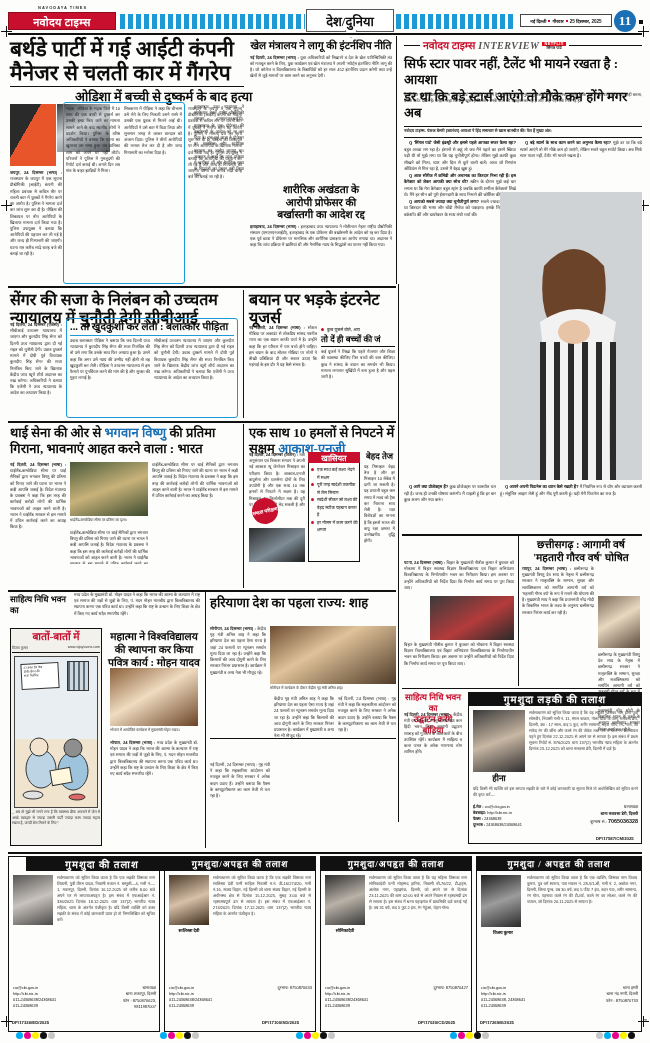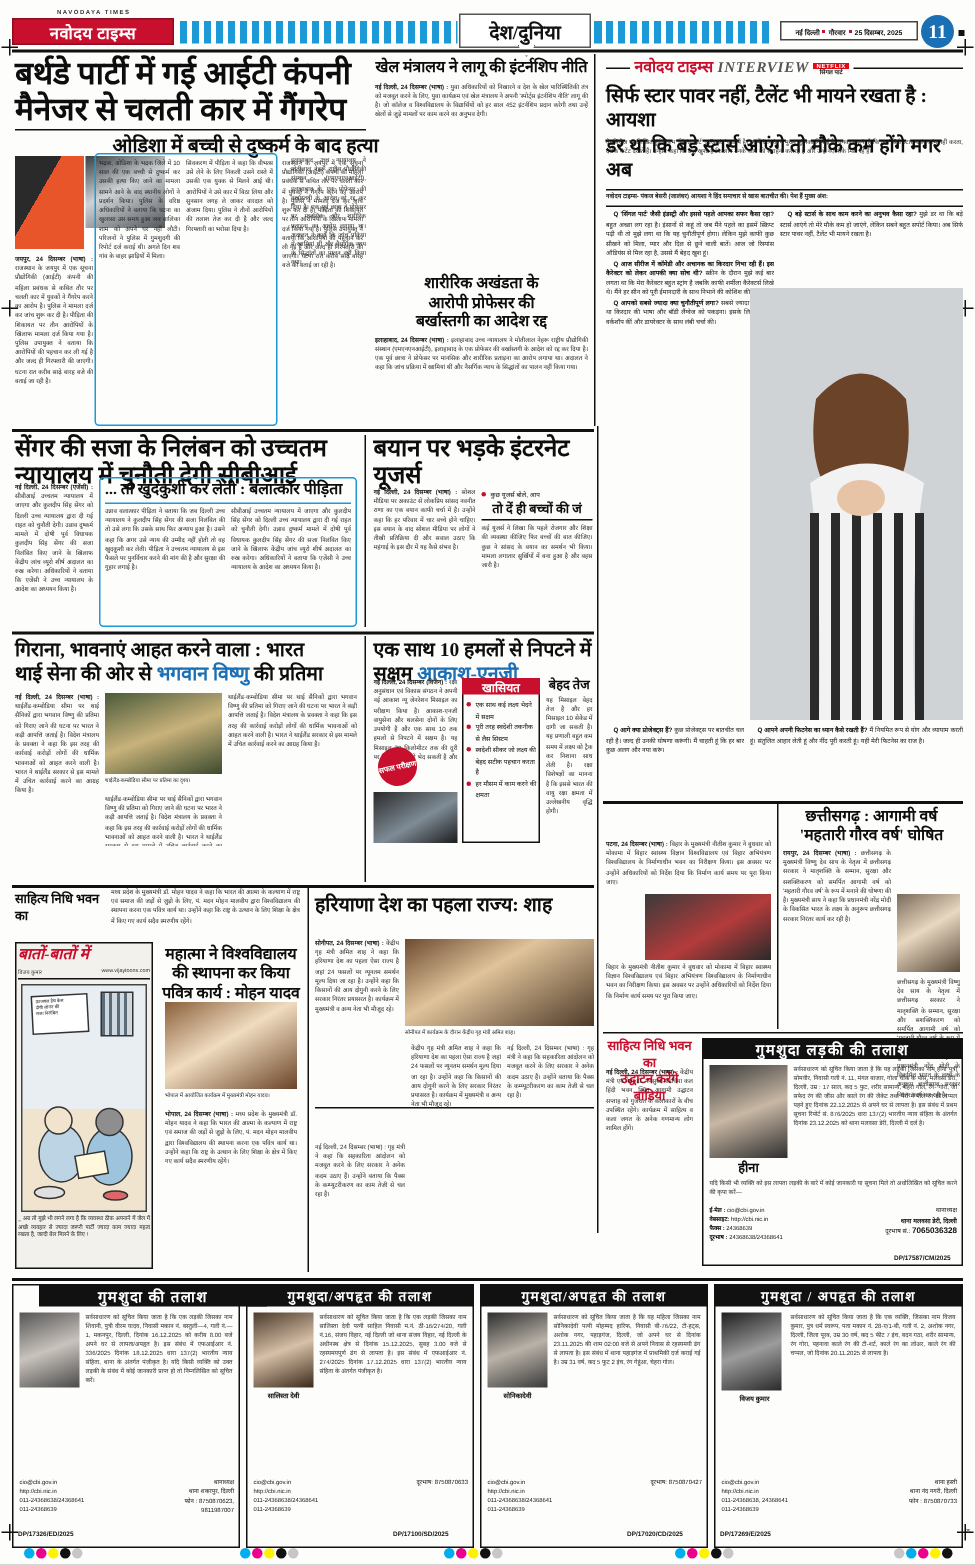--- a/index.html
+++ b/index.html
@@ -228,21 +228,21 @@
       <span style="font-weight:bold;">नई दिल्ली, 24 दिसम्बर (भाषा) :</span>
       <span>सोशल मीडिया पर अकाउंट से लोकप्रिय सांसद नवनीत राणा का एक बयान काफी चर्चा में है। उन्होंने कहा कि हर परिवार में चार बच्चे होने चाहिए। इस बयान के बाद सोशल मीडिया पर लोगों ने तीखी प्रतिक्रिया दी और सवाल उठाए कि महंगाई के इस दौर में यह कैसे संभव है।</span>
     </div>
   </div>
   <div style="position:absolute;left:321px;top:326px;width:74px;">
     <div class="bullet-list">
         <ul>
           <li>कुछ यूजर्स बोले, आप</li>
         </ul>
       </div>
-    <div class="hl hl-xs" style="text-align:center;margin-top:1px;">तो दें ही बच्चों की जं</div>
+    <div class="hl hl-xs" style="margin-top:1px;">तो दें ही बच्चों की जं</div>
     <div class="hsep" style="position:relative;width:100%;margin:2px 0;"></div>
     <div class="body-col">कई यूजर्स ने लिखा कि पहले रोजगार और शिक्षा की व्यवस्था कीजिए फिर बच्चों की बात कीजिए। कुछ ने सांसद के बयान का समर्थन भी किया। मामला लगातार सुर्खियों में बना हुआ है और बहस जारी है।</div>
   </div>
 
   <div class="fill" style="left:10px;top:322px;width:52px;height:96px;">
     <div class="body-col">
       <span style="font-weight:bold;">नई दिल्ली, 24 दिसम्बर (एजेंसी) :</span>
       <span>सीबीआई उच्चतम न्यायालय में जाएगा और कुलदीप सिंह सेंगर को दिल्ली उच्च न्यायालय द्वारा दी गई राहत को चुनौती देगी। उन्नाव दुष्कर्म मामले में दोषी पूर्व विधायक कुलदीप सिंह सेंगर की सजा निलंबित किए जाने के खिलाफ केंद्रीय जांच ब्यूरो शीर्ष अदालत का रुख करेगा। अधिकारियों ने बताया कि एजेंसी ने उच्च न्यायालय के आदेश का अध्ययन किया है।</span>
     </div>
   </div>
@@ -254,24 +254,24 @@
   <div class="fill" style="left:70px;top:338px;width:80px;height:76px;">
     <div class="body-col">उन्नाव बलात्कार पीड़िता ने बताया कि जब दिल्ली उच्च न्यायालय ने कुलदीप सिंह सेंगर की सजा निलंबित की तो उसे लगा कि उसके साथ फिर अन्याय हुआ है। उसने कहा कि अगर उसे न्याय की उम्मीद नहीं होती तो वह खुदकुशी कर लेती। पीड़िता ने उच्चतम न्यायालय से इस फैसले पर पुनर्विचार करने की मांग की है और सुरक्षा की गुहार लगाई है।</div>
   </div>
   <div class="fill" style="left:154px;top:338px;width:80px;height:76px;">
     <div class="body-col">सीबीआई उच्चतम न्यायालय में जाएगा और कुलदीप सिंह सेंगर को दिल्ली उच्च न्यायालय द्वारा दी गई राहत को चुनौती देगी। उन्नाव दुष्कर्म मामले में दोषी पूर्व विधायक कुलदीप सिंह सेंगर की सजा निलंबित किए जाने के खिलाफ केंद्रीय जांच ब्यूरो शीर्ष अदालत का रुख करेगा। अधिकारियों ने बताया कि एजेंसी ने उच्च न्यायालय के आदेश का अध्ययन किया है।</div>
   </div>
 
   <div class="hsep" style="left:8px;top:421px;width:388px;height:2px;background:#111;"></div>
 
   <div class="hl hl-md" style="position:absolute;left:10px;top:425px;width:230px;line-height:1.25;">
-    <div>गिराना, भावनाएं आहत करने वाला : भारत</div>
     <div>
       <span>थाई सेना की ओर से </span><span class="blue">भगवान विष्णु</span><span> की प्रतिमा</span>
     </div>
+    <div>गिराना, भावनाएं आहत करने वाला : भारत</div>
   </div>
   <div class="fill" style="left:10px;top:462px;width:56px;height:100px;">
     <div class="body-col">
       <span style="font-weight:bold;">नई दिल्ली, 24 दिसम्बर (भाषा) :</span>
       <span>थाईलैंड-कम्बोडिया सीमा पर थाई सैनिकों द्वारा भगवान विष्णु की प्रतिमा को गिराए जाने की घटना पर भारत ने कड़ी आपत्ति जताई है। विदेश मंत्रालय के प्रवक्ता ने कहा कि इस तरह की कार्रवाई करोड़ों लोगों की धार्मिक भावनाओं को आहत करने वाली है। भारत ने थाईलैंड सरकार से इस मामले में उचित कार्रवाई करने का आग्रह किया है।</span>
     </div>
   </div>
   <div class="photo" style="left:70px;top:462px;width:78px;height:54px;
        background:linear-gradient(160deg,#4a5a3a,#c8b27a 50%,#3b4a2e);"></div>
   <div class="body-col" style="position:absolute;left:70px;top:518px;width:78px;font-size:3.6px;">थाईलैंड-कम्बोडिया सीमा पर प्रतिमा का दृश्य।</div>
@@ -339,21 +339,21 @@
   </div>
 
   <div class="hl hl-xs" style="position:absolute;left:10px;top:594px;width:60px;line-height:1.3;">
     <span>साहित्य निधि भवन का</span>
   </div>
   <div class="fill" style="left:74px;top:592px;width:126px;height:32px;">
     <div class="body-col">मध्य प्रदेश के मुख्यमंत्री डॉ. मोहन यादव ने कहा कि भारत की आत्मा के कल्याण में राष्ट्र एवं समाज की जड़ों से जुड़ो के लिए, पं. मदन मोहन मालवीय द्वारा विश्वविद्यालय की स्थापना करना एक पवित्र कार्य था। उन्होंने कहा कि राष्ट्र के उत्थान के लिए शिक्षा के क्षेत्र में किए गए कार्य सदैव स्मरणीय रहेंगे।</div>
   </div>
 
   <div class="box-out" style="left:10px;top:628px;width:92px;height:218px;background:#f3f1ec;"></div>
-  <div class="hl hl-sm red" style="position:absolute;left:12px;top:631px;width:88px;text-align:left;font-style:italic;">बातों-बातों में</div>
+  <div class="hl hl-sm red" style="position:absolute;left:12px;top:631px;width:88px;text-align:center;">बातों-बातों में</div>
   <div style="position:absolute;left:12px;top:645px;width:88px;display:flex;justify-content:space-between;font-size:3.6px;color:#333;">
     <span>विजय कुमार</span>
     <span>www.vijaytoons.com</span>
   </div>
   <div class="hsep" style="left:12px;top:652px;width:88px;"></div>
 
   <div style="position:absolute;left:14px;top:656px;width:84px;height:152px;background:linear-gradient(180deg,#e8eef2 0 55%,#f0e4cf 55% 100%);border:1px solid #444;">
     <div style="position:absolute;left:6px;top:6px;width:38px;height:26px;background:#fff;border:1px solid #333;transform:rotate(-3deg);padding:2px;font-size:3px;line-height:1.3;color:#111;">
       <div>उज्जवल डेथ केस</div>
       <div>दोषी लोगन की</div>

